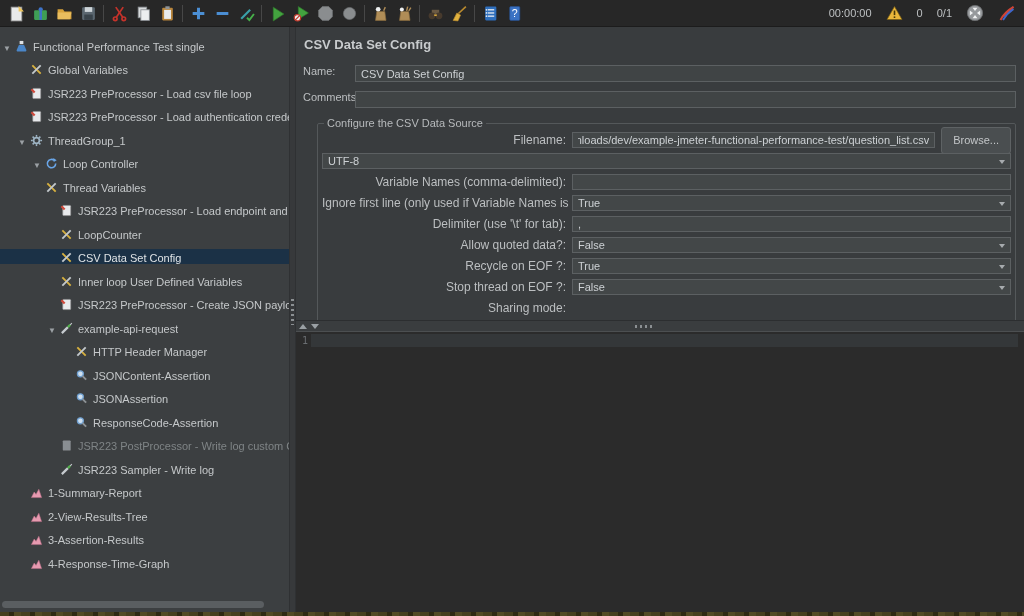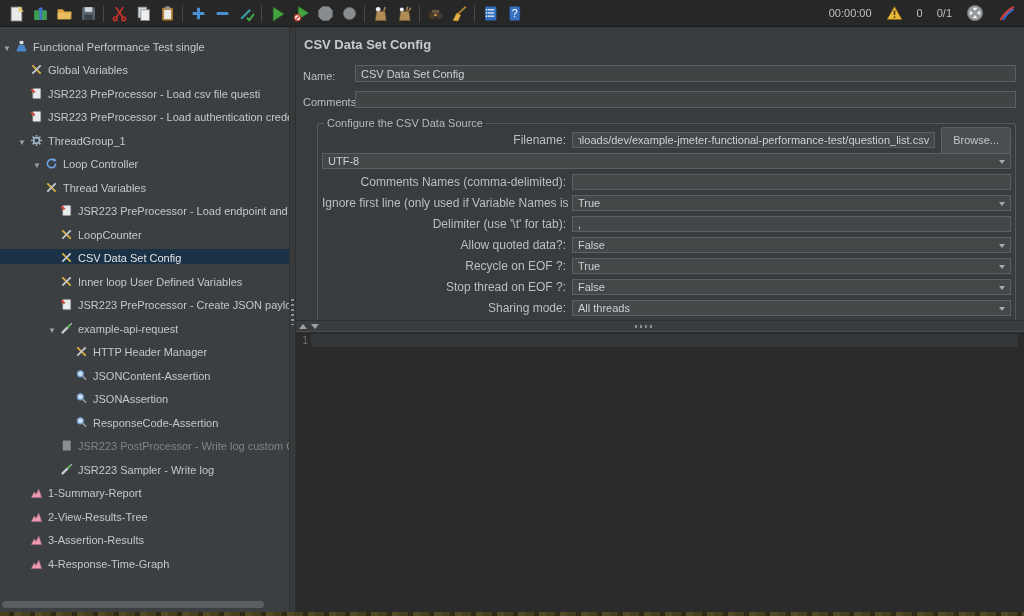--- a/index.html
+++ b/index.html
@@ -39,21 +39,21 @@
   
   .vsplit { width:7px; flex:0 0 7px; background:#37393b; border-left:1px solid #2f3133;
             border-right:1px solid #2f3133; position:relative; }
   .vsplit .grip { position:absolute; left:1px; top:272px; width:3px; height:26px;
       background:repeating-linear-gradient(#8b8f92 0 2px, transparent 2px 5px); }
 
   
   .right { flex:1 1 auto; display:flex; flex-direction:column; background:#393c3e; min-width:0; }
   .cfg { height:293px; flex:0 0 293px; padding:8px 8px 0 7px; overflow:hidden; }
   .cfg-title { font-size:13px; font-weight:bold; color:#c8cbcd; margin:2px 0 13px 1px; }
-  .frm-row { display:flex; align-items:flex-end; height:17px; margin-bottom:9px; }
+  .frm-row { display:flex; align-items:flex-start; height:17px; margin-bottom:9px; }
   .frm-row .lab { width:52px; flex:0 0 52px; font-size:11px; color:#bcbfc1; }
   .tfield { flex:1 1 auto; height:17px; background:#404445; border:1px solid #5c6062;
             color:#cdd1d4; font-size:11px; font-family:"Liberation Sans",sans-serif;
             padding:0 5px; outline:none; }
   fieldset.group { margin:2px 0 0 14px; border:1px solid #54585a; border-radius:2px;
                    padding:3px 4px 6px 4px; }
   legend { font-size:11px; color:#b7babc; padding:0 3px; margin-left:2px; }
   .grow { display:flex; align-items:center; height:16px; margin-bottom:5px; }
   .grow .glab { width:250px; flex:0 0 250px; text-align:right; padding-right:6px;
                 font-size:12px; color:#bcbfc1; white-space:nowrap; overflow:hidden; }
@@ -329,21 +329,21 @@
           <svg class="ti">
             <use href="#i-udv"></use>
           </svg>
           <span class="tl">Global Variables</span>
         </div>
       <div class="trow d1">
           <span class="sp"></span>
           <svg class="ti">
             <use href="#i-jsr"></use>
           </svg>
-          <span class="tl">JSR223 PreProcessor - Load csv file questi</span>
+          <span class="tl">JSR223 PreProcessor - Load csv file loop</span>
         </div>
       <div class="trow d1">
           <span class="sp"></span>
           <svg class="ti">
             <use href="#i-jsr"></use>
           </svg>
           <span class="tl">JSR223 PreProcessor - Load authentication credentials</span>
         </div>
       <div class="trow d1">
           <span class="exp"></span>
@@ -505,21 +505,21 @@
 
           <div class="grow">
             <span class="glab">Filename:</span>
             <input class="gfield rtl-clip" type="text" value="sdbroecker/Downloads/dev/example-jmeter-functional-performance-test/question_list.csv" style="">
             <button class="browse-btn">Browse...</button>
           </div>
           <div class="grow">
             <div class="combo"><span>UTF-8</span></div>
           </div>
           <div class="grow">
-            <span class="glab">Comments Names (comma-delimited):</span>
+            <span class="glab">Variable Names (comma-delimited):</span>
             <input class="gfield" type="text" value="" style="">
           </div>
           <div class="grow">
             <span class="glab">Ignore first line (only used if Variable Names is not empty):</span>
             <div class="combo"><span>True</span></div>
           </div>
           <div class="grow">
             <span class="glab">Delimiter (use '\t' for tab):</span>
             <input class="gfield" type="text" value="," style="">
           </div>
@@ -530,21 +530,20 @@
           <div class="grow">
             <span class="glab">Recycle on EOF ?:</span>
             <div class="combo"><span>True</span></div>
           </div>
           <div class="grow">
             <span class="glab">Stop thread on EOF ?:</span>
             <div class="combo"><span>False</span></div>
           </div>
           <div class="grow">
             <span class="glab">Sharing mode:</span>
-            <div class="combo"><span>All threads</span></div>
           </div>
         </fieldset>
       </div>
 
       <div class="hsplit">
         <span class="mini-up"></span>
         <span class="mini-down"></span>
         <div class="hgrip"></div>
         <div style="width:60px"></div>
       </div>

